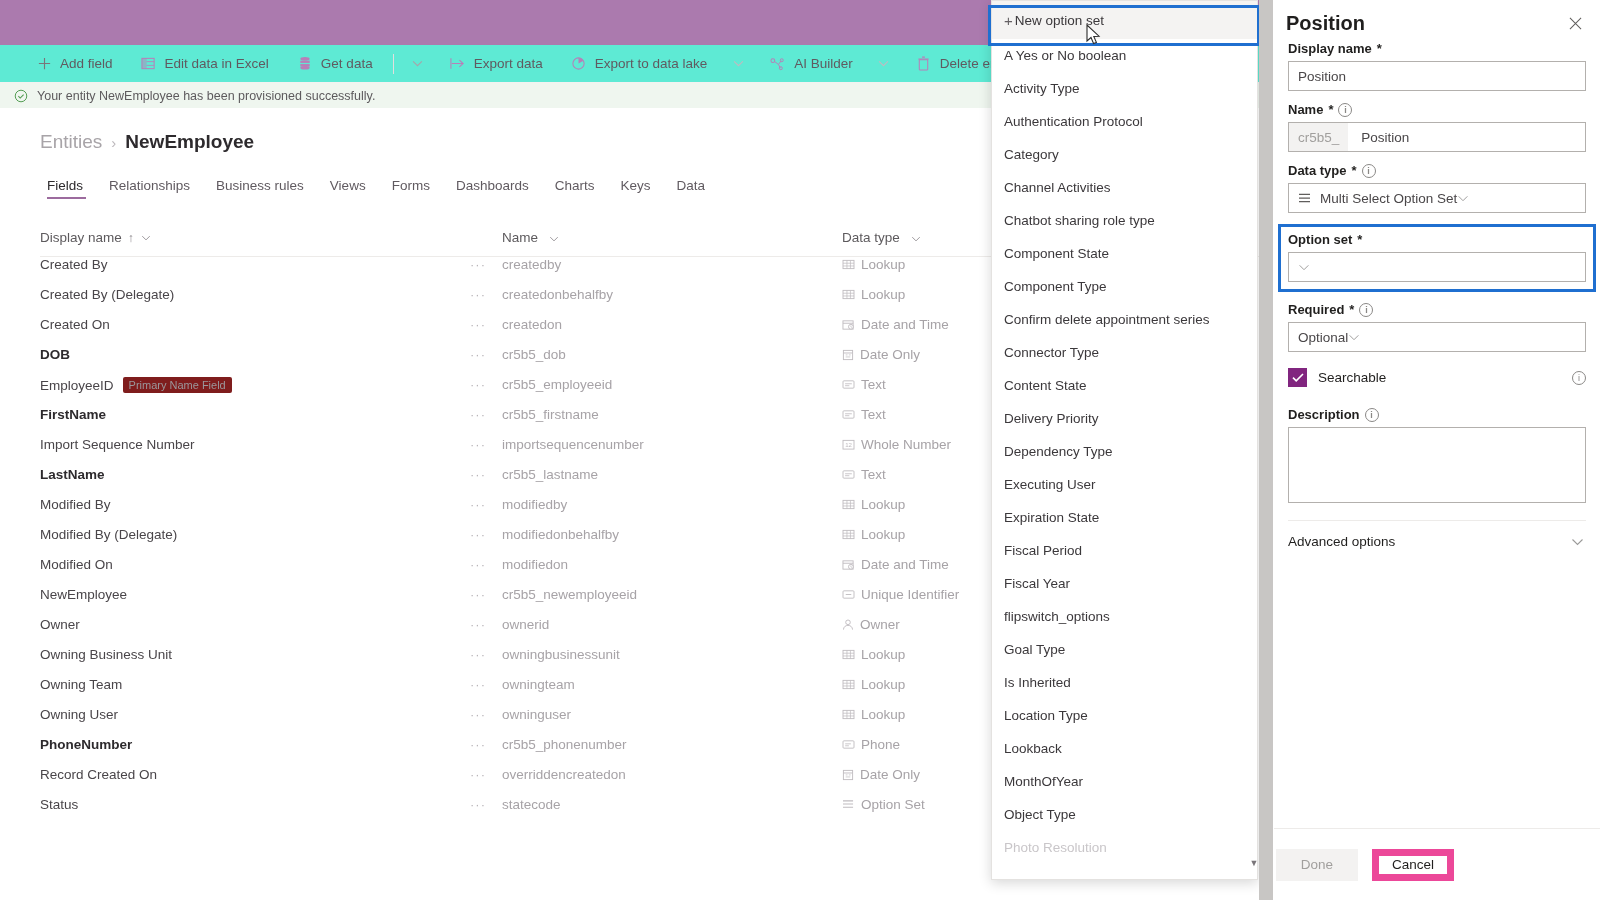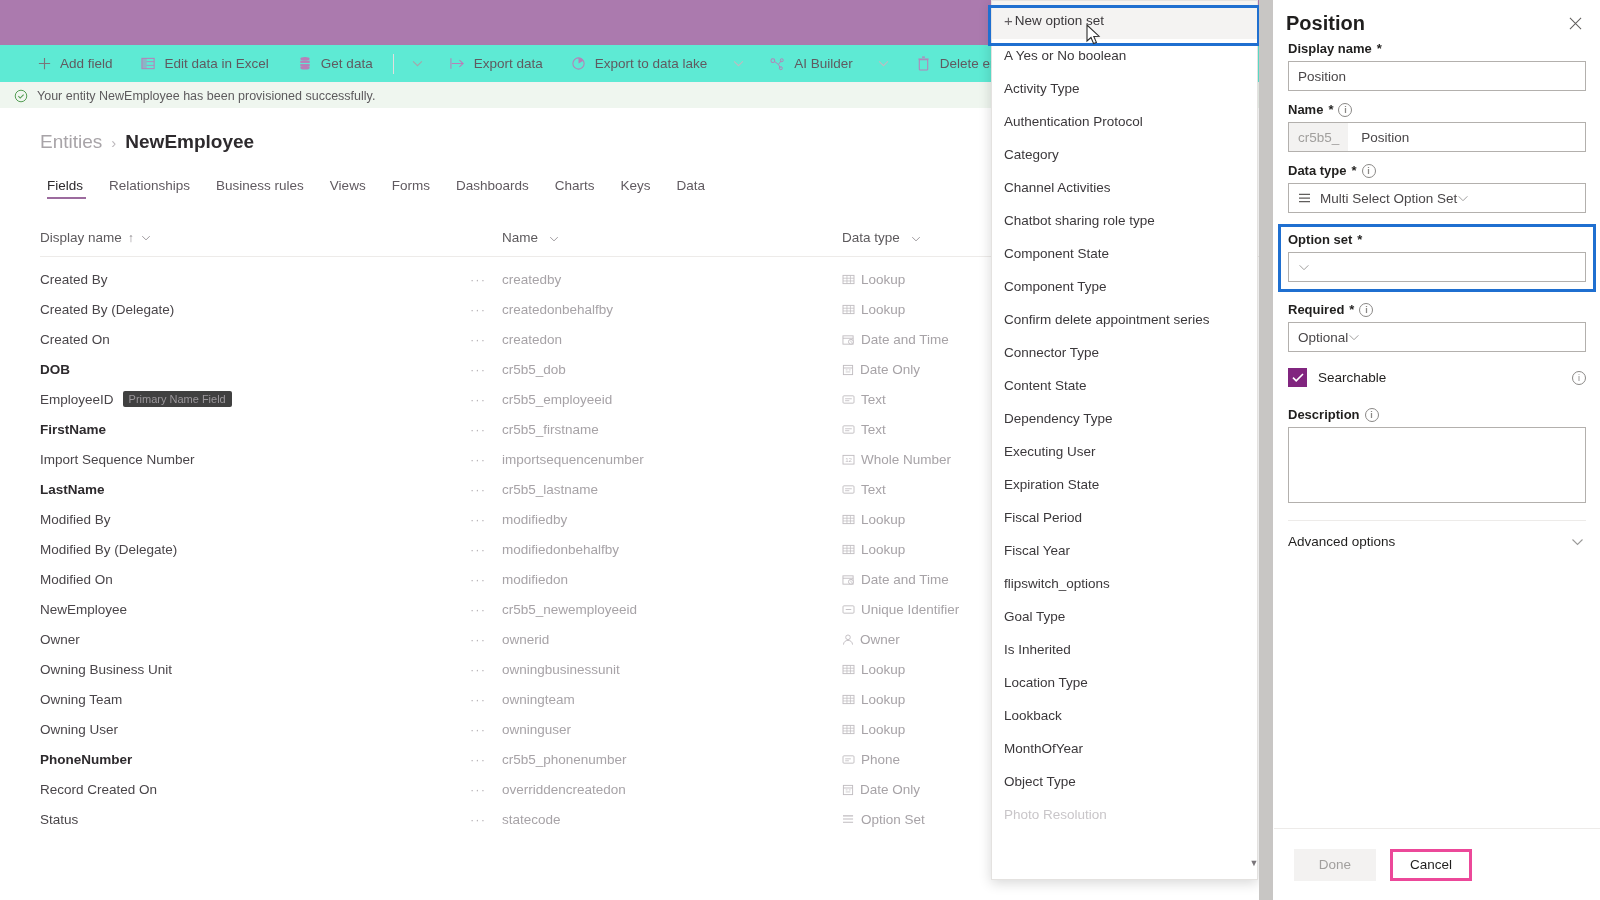--- a/index.html
+++ b/index.html
@@ -107,34 +107,34 @@
     padding-bottom: 8px;
   }
   .col-display { width: 430px; display:flex; align-items:center; }
   .col-ellipsis { width: 32px; }
   .col-name { width: 340px; }
   .col-type { width: 180px; }
   .sort-arrow { margin-left: 6px; color:#8a868a; font-size: 12px; }
   .chev { margin-left: 7px; color:#8a868a; display:inline-flex; }
 
   .grid-row {
-    display: flex; align-items: flex-end;
+    display: flex; align-items: flex-start;
     height: 30px; font-size: 13.5px;
   }
   .grid-row .disp { color:#494549; }
   .grid-row.bold .disp { font-weight: 700; color:#2d2a2d; }
   .grid-row .dots { color:#b9b5b9; letter-spacing: 1px; font-size: 13px; }
   .grid-row .nm { color:#a7a3a7; }
   .grid-row .dt {
     color:#a7a3a7; display:flex; align-items:center; gap:6px;
   }
   .grid-row .dt .tic { color:#c0bcc0; display:inline-flex; }
   .badge {
     display:inline-block; margin-left: 9px;
-    background: #404040; color:#9b979b;
+    background: #7f1d1d; color:#9b979b;
     font-size: 11px; padding: 2px 6px; border-radius: 2px;
   }
 
   
   .dropdown {
     position: absolute; left: 991px; top: 0;
     width: 267px; height: 880px;
     background: #ffffff;
     border: 1px solid #e4e2e0;
     box-shadow: 0 3px 12px rgba(0,0,0,0.16);
@@ -249,33 +249,33 @@
     display:flex; align-items:center; justify-content:space-between;
     border-top: 1px solid #edebe9;
     margin-top: 13px; padding: 13px 2px 0 0;
     font-size: 13.5px; color: #201f1e; cursor: pointer;
   }
   .panel-footer {
     position: absolute; left: 0; bottom: 0;
     width: 327px; height: 72px;
     border-top: 1px solid #edebe9;
     display: flex; align-items: center;
-    padding-left: 20px; gap: 14px;
+    padding-left: 2px; gap: 14px;
     background: #fff;
   }
   .btn {
     height: 32px; min-width: 82px;
     display:flex; align-items:center; justify-content:center;
     font-size: 13.5px; cursor: pointer;
   }
   .btn-done {
     background: #f3f2f1; color: #a19f9d; border: 1px solid #f3f2f1;
   }
   .btn-cancel {
-    background: #ffffff; color: #201f1e; border: 3px solid #ec4899;
+    background: #ffffff; color: #201f1e; border: 7px solid #ec4899;
   }
 </style>
 </head>
 <body>
 
 <div id="root">
 
   <div class="app-header"></div>
 
   <div class="main-area">
@@ -763,20 +763,21 @@
         <div class="dd-item">Activity Type</div>
         <div class="dd-item">Authentication Protocol</div>
         <div class="dd-item">Category</div>
         <div class="dd-item">Channel Activities</div>
         <div class="dd-item">Chatbot sharing role type</div>
         <div class="dd-item">Component State</div>
         <div class="dd-item">Component Type</div>
         <div class="dd-item">Confirm delete appointment series</div>
         <div class="dd-item">Connector Type</div>
         <div class="dd-item">Content State</div>
+        <div class="dd-item">Delivery Priority</div>
         <div class="dd-item">Dependency Type</div>
         <div class="dd-item">Executing User</div>
         <div class="dd-item">Expiration State</div>
         <div class="dd-item">Fiscal Period</div>
         <div class="dd-item">Fiscal Year</div>
         <div class="dd-item">flipswitch_options</div>
         <div class="dd-item">Goal Type</div>
         <div class="dd-item">Is Inherited</div>
         <div class="dd-item">Location Type</div>
         <div class="dd-item">Lookback</div>

